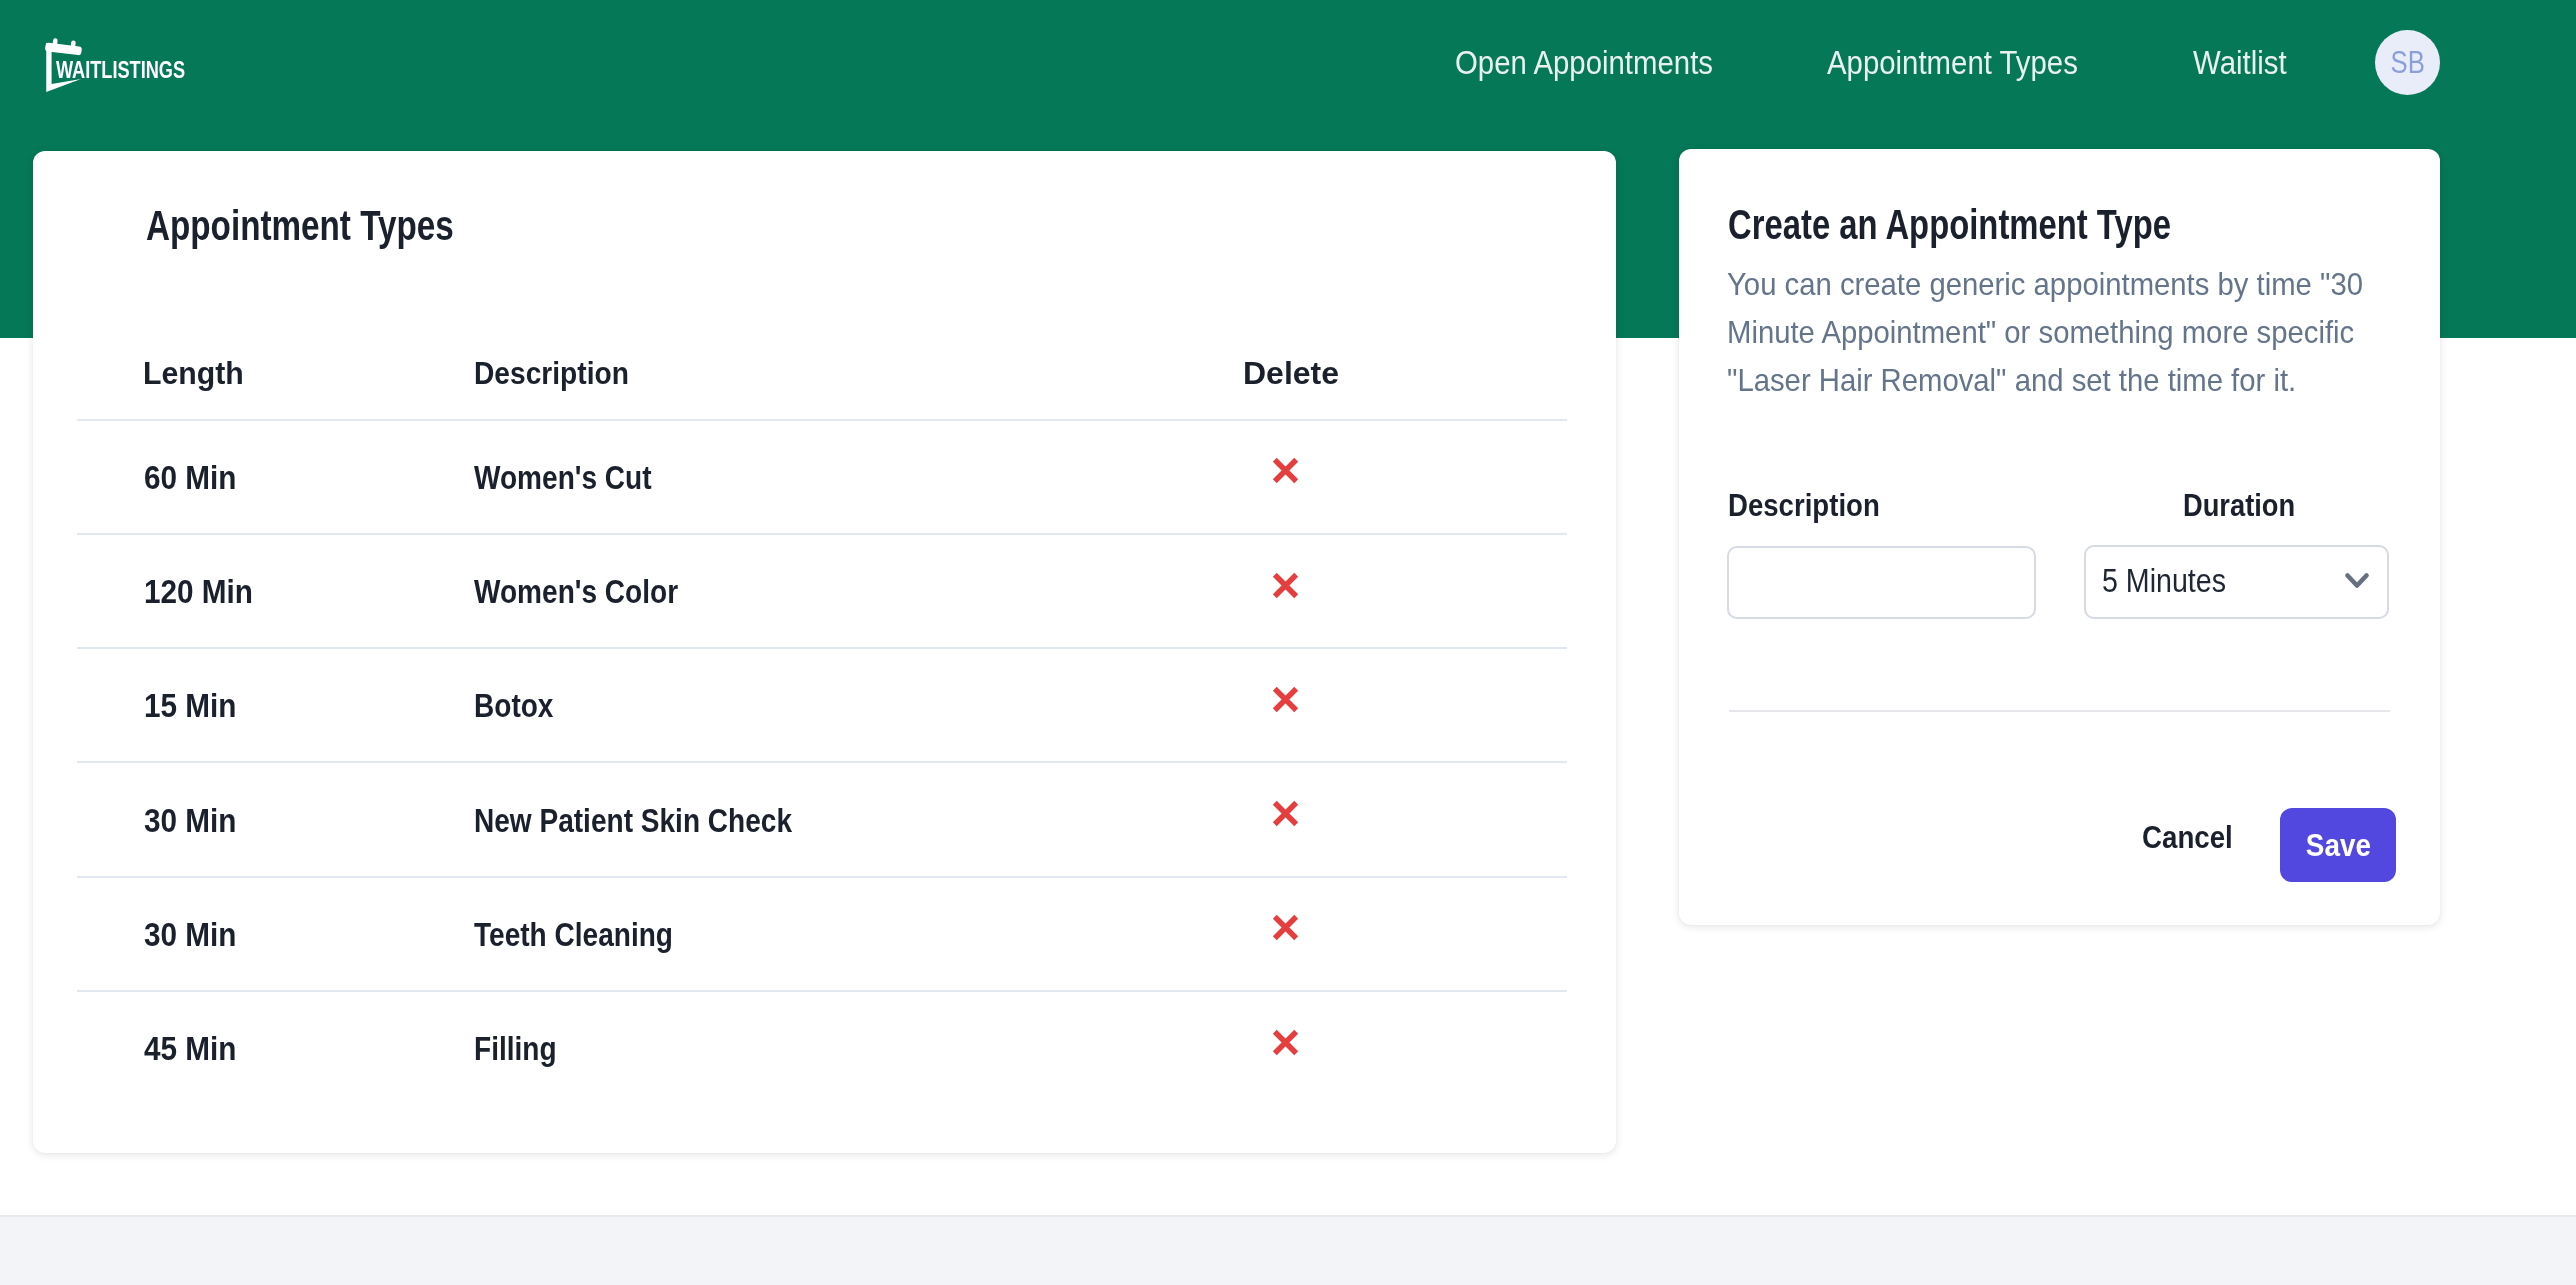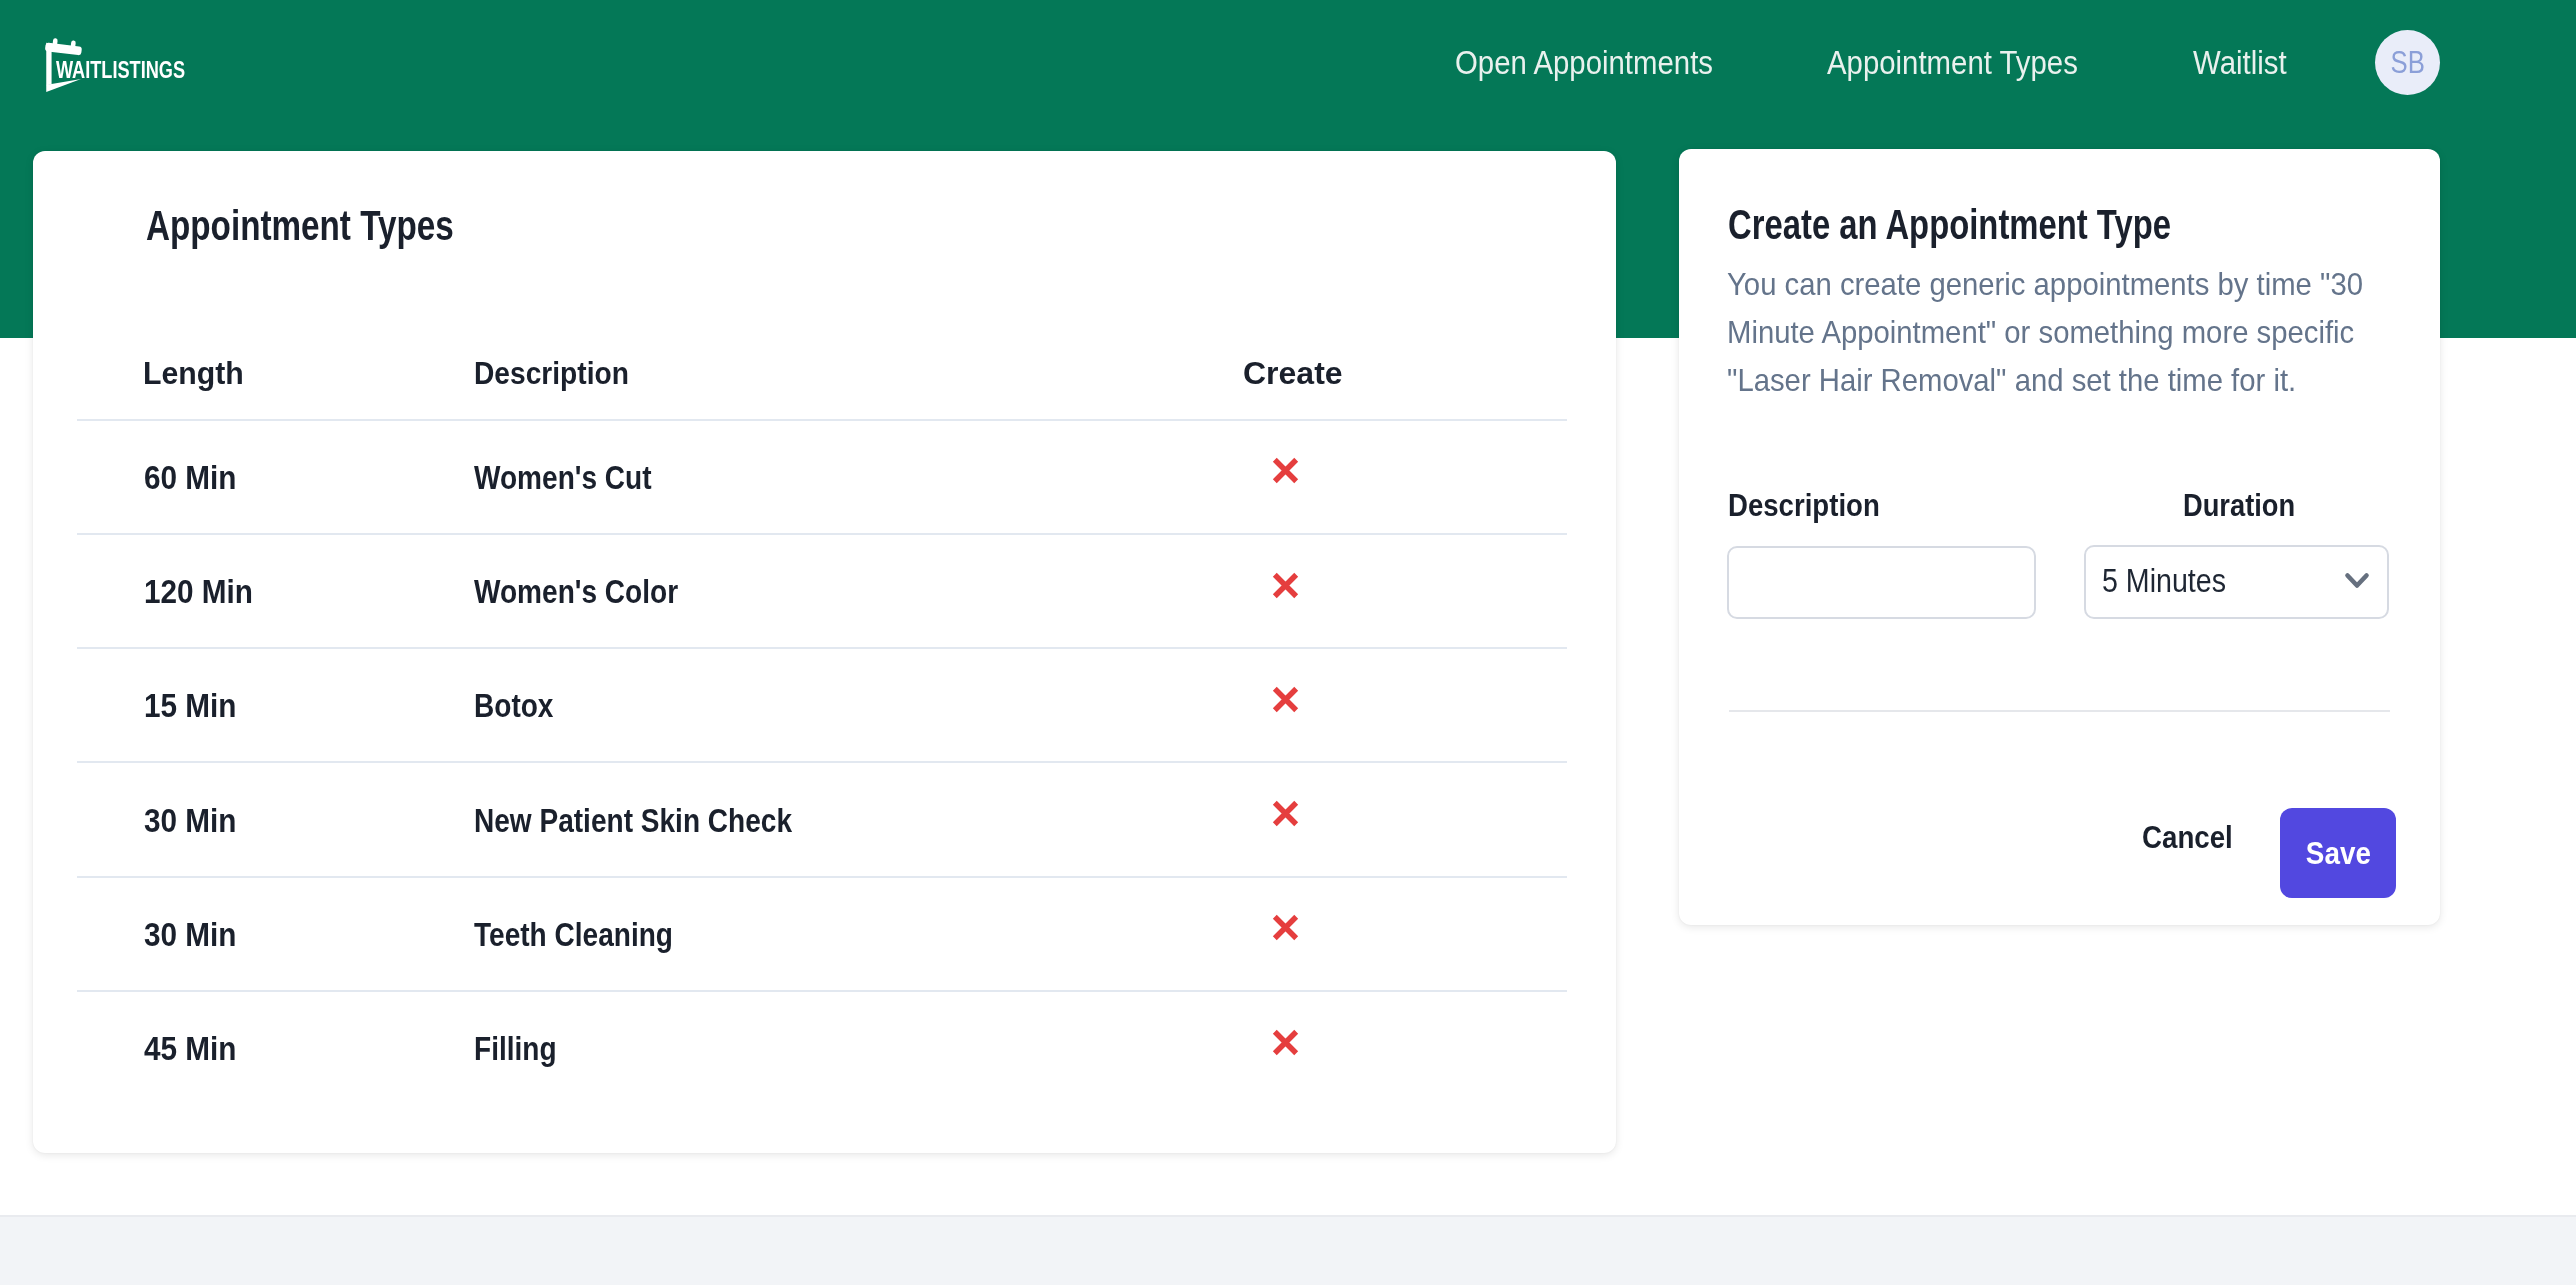--- a/index.html
+++ b/index.html
@@ -17,21 +17,21 @@
   .h1 { font-size:43px; font-weight:700; color:#1a202c; transform:scaleX(0.763); transform-origin:left top; }
   .th { font-size:32px; font-weight:700; color:#1a202c; transform-origin:left top; }
   .cell { font-size:33px; font-weight:700; color:#1a202c; transform-origin:left top; }
   .line { position:absolute; height:2px; background:#e2e8f0; }
   .xic { position:absolute; width:27px; height:27px; }
   .para { position:absolute; font-size:32px; color:#64748b; line-height:48px; transform:scaleX(0.915); transform-origin:left top; }
   .lbl { font-size:31px; font-weight:700; color:#1a202c; transform-origin:left top; }
   .inp { position:absolute; border:2px solid #d6dae2; border-radius:10px; background:#fff; }
   .seltxt { font-size:33px; color:#1e2633; transform:scaleX(0.867); transform-origin:left top; }
   .cancel { font-size:32px; font-weight:700; color:#1a202c; transform:scaleX(0.865); transform-origin:left top; }
-  .save { position:absolute; left:2280px; top:808px; width:116px; height:90px; background:#5248e0; border-radius:12px; display:flex; align-items:center; justify-content:center; }
+  .save { position:absolute; left:2280px; top:808px; width:116px; height:74px; background:#5248e0; border-radius:12px; display:flex; align-items:center; justify-content:center; }
   .save span { color:#fff; font-size:32px; font-weight:700; transform:scaleX(0.87); }
 </style>
 </head>
 <body>
   <div class="hdr"></div>
   <div class="foot"></div>
 
   <svg style="position:absolute; left:38px; top:30px;" width="163" height="69" viewBox="0 0 165 70">
     <g fill="#ffffff">
       <g transform="translate(7.8,12.6) rotate(7)">
@@ -51,21 +51,21 @@
   <div class="avatar">
     <span>SB</span>
   </div>
 
   <div class="card card1"></div>
   <div class="card card2"></div>
 
   <div class="abs h1" style="left:146px; top:204px; transform:scaleX(0.773);">Appointment Types</div>
   <div class="abs th" style="left:143px; top:357px; transform:scaleX(0.945);">Length</div>
   <div class="abs th" style="left:474px; top:357px; transform:scaleX(0.88);">Description</div>
-  <div class="abs th" style="left:1243px; top:357px;">Create</div>
+  <div class="abs th" style="left:1243px; top:357px;">Delete</div>
 
   <div class="line" style="left:77px; top:419px; width:1490px;"></div>
   <div class="line" style="left:77px; top:533px; width:1490px;"></div>
   <div class="line" style="left:77px; top:647px; width:1490px;"></div>
   <div class="line" style="left:77px; top:761px; width:1490px;"></div>
   <div class="line" style="left:77px; top:876px; width:1490px;"></div>
   <div class="line" style="left:77px; top:990px; width:1490px;"></div>
 
   <div class="abs cell" style="left:144px; top:461px; transform:scaleX(0.90);">60 Min</div>
   <div class="abs cell" style="left:474px; top:461px; transform:scaleX(0.85);">Women's Cut</div>

